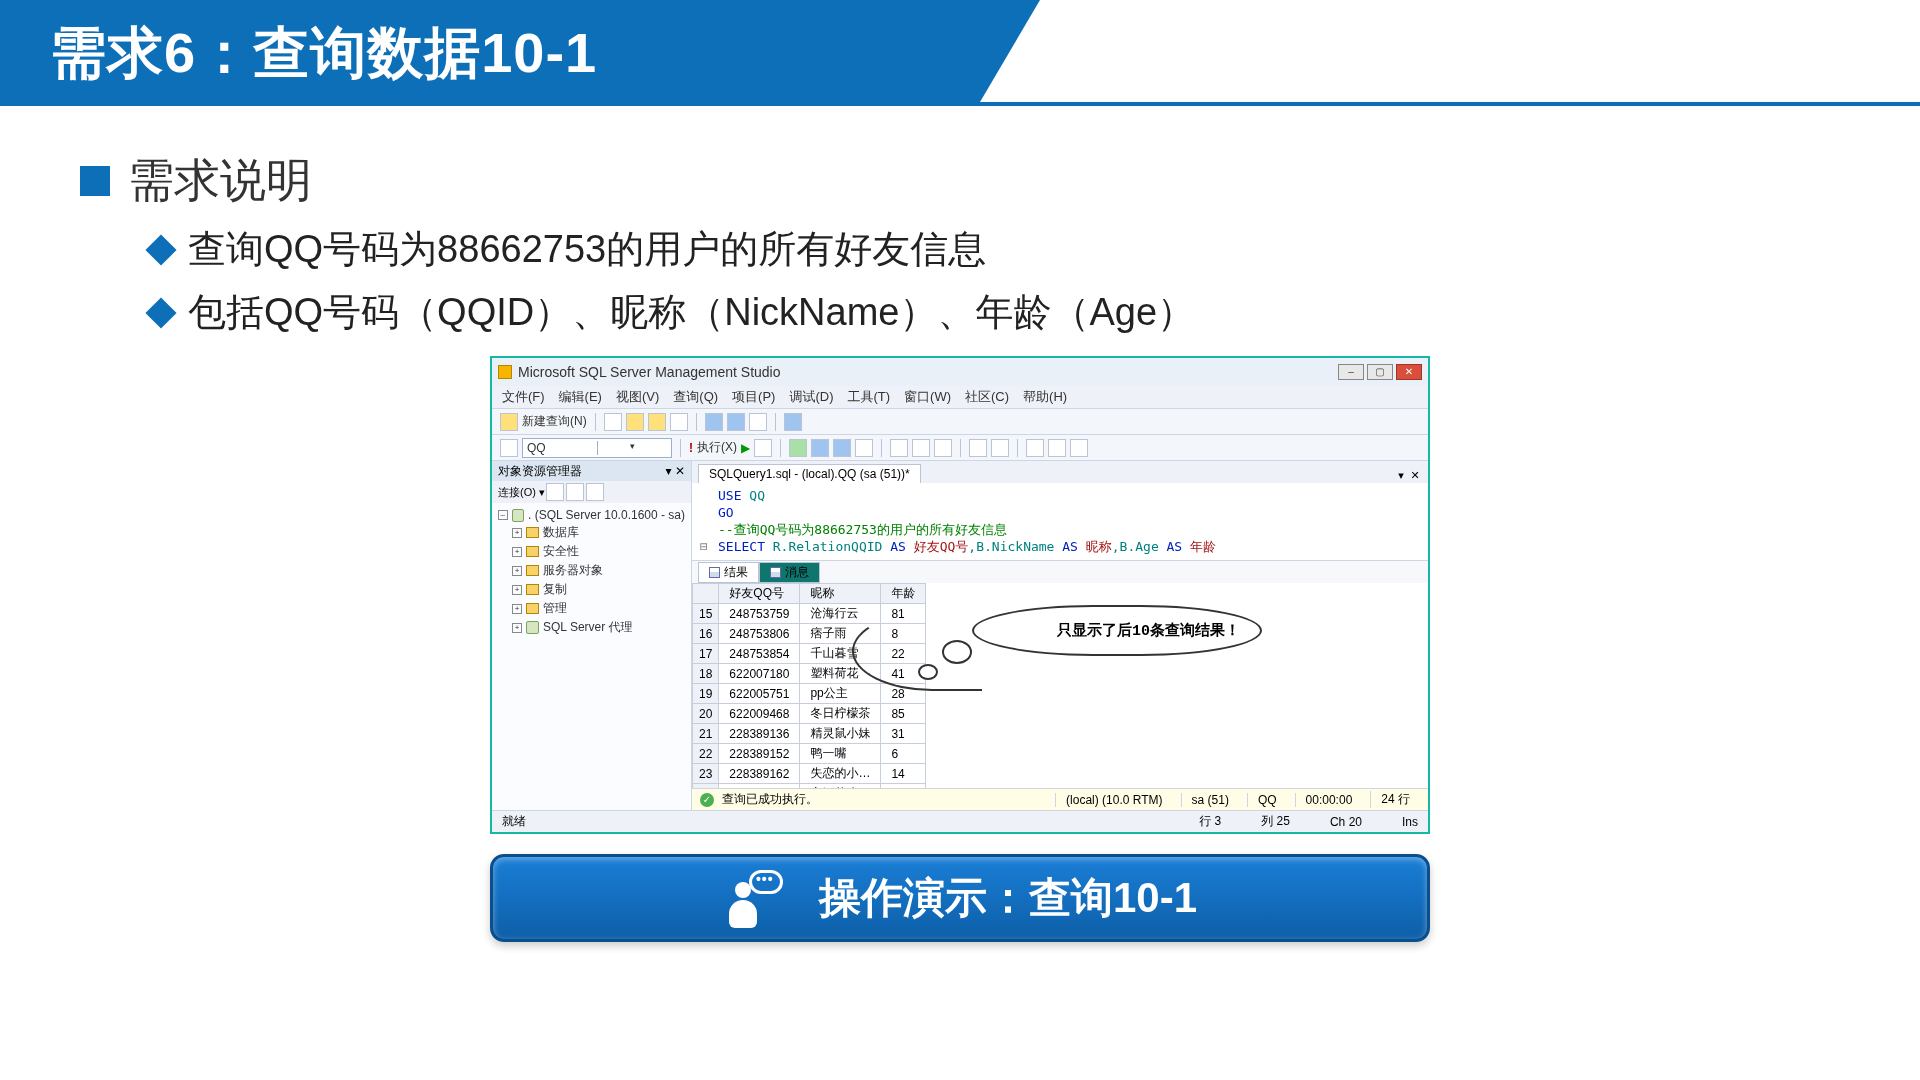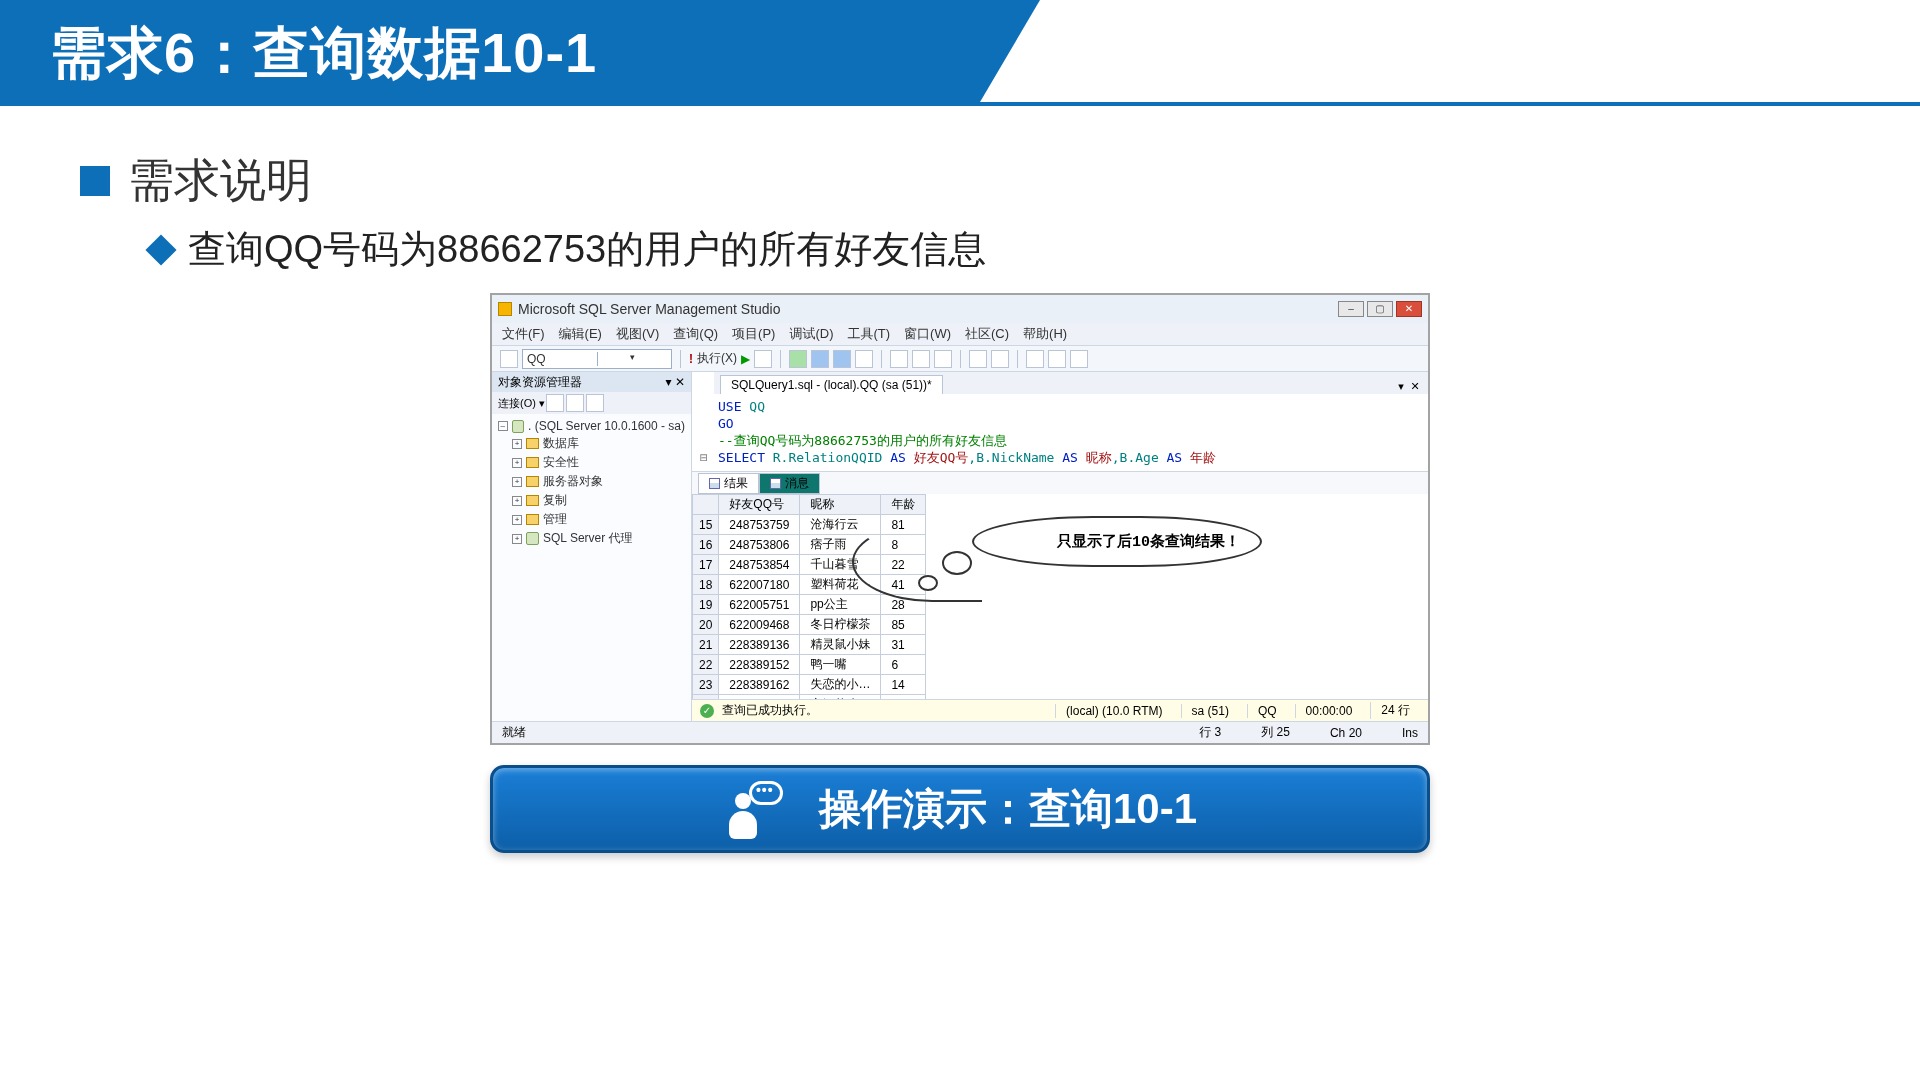--- a/index.html
+++ b/index.html
@@ -12,21 +12,21 @@
   .title-text { position: absolute; left: 50px; top: 16px; color: #fff; font-weight: bold; font-size: 56px; letter-spacing: 1px; }
 
   .content { padding: 30px 80px 0 80px; }
   .h1-row { display: flex; align-items: center; gap: 18px; }
   .sq { width: 30px; height: 30px; background: #0d6fb8; }
   .h1-text { font-size: 46px; color: #333; }
   .bullet-row { display: flex; align-items: center; gap: 16px; margin: 12px 0 12px 70px; }
   .dia { width: 22px; height: 22px; background: #0d6fb8; transform: rotate(45deg); }
   .bullet-text { font-size: 38px; color: #222; }
 
-  .ssms-wrap { width: 940px; margin: 18px auto 0 auto; border: 2px solid #a3a3a3; background: #eaf0f8; position: relative; }
+  .ssms-wrap { width: 940px; margin: 18px auto 0 auto; border: 2px solid #14b8a6; background: #eaf0f8; position: relative; }
   .ssms-titlebar { height: 28px; display: flex; align-items: center; padding: 0 6px; font-size: 14px; color: #333; justify-content: space-between; }
   .ssms-titlebar-left { display: flex; align-items: center; gap: 6px; }
   .ssms-tb-icon { width: 14px; height: 14px; background: #f7b500; border: 1px solid #b58600; }
   .winbtns { display: flex; gap: 3px; }
   .winbtn { width: 26px; height: 16px; border: 1px solid #888; background: #e8e8e8; font-size: 10px; text-align: center; line-height: 14px; color: #444; }
   .winbtn.close { background: #d94f3c; color: #fff; border-color: #a03425; }
 
   .menubar { height: 22px; background: #eef2f8; display: flex; align-items: center; gap: 14px; padding: 0 10px; font-size: 13px; color: #333; }
 
   .toolbar1, .toolbar2 { height: 26px; background: #f3f6fb; border-top: 1px solid #cdd6e2; display: flex; align-items: center; gap: 4px; padding: 0 8px; font-size: 12px; color: #333; }
@@ -44,21 +44,21 @@
   .exp-title { height: 20px; background: #dce6f2; font-size: 12px; padding: 2px 6px; display: flex; justify-content: space-between; align-items: center; }
   .exp-tools { height: 22px; background: #eef2f8; display: flex; align-items: center; gap: 2px; padding: 0 6px; font-size: 11px; }
   .tree { flex: 1; padding: 4px 6px; font-size: 12px; color: #333; overflow: hidden; }
   .tree-node { display: flex; align-items: center; gap: 4px; padding: 1px 0; white-space: nowrap; }
   .tree-node.lvl1 { margin-left: 14px; }
   .box { width: 10px; height: 10px; border: 1px solid #888; font-size: 8px; text-align: center; line-height: 8px; }
   .folder { width: 13px; height: 11px; background: #f7d26b; border: 1px solid #b58600; }
   .server-ico { width: 13px; height: 13px; background: #d6e6c0; border: 1px solid #7fa25a; border-radius: 2px; }
 
   .main { flex: 1; display: flex; flex-direction: column; background: #fff; }
-  .tab-row { height: 22px; background: #eef2f8; display: flex; align-items: flex-end; padding: 0 6px; font-size: 12px; margin-left: 22px; }
+  .tab-row { height: 22px; background: #eef2f8; display: flex; align-items: flex-end; padding: 0 6px; font-size: 12px; }
   .tab-active { background: #fff; border: 1px solid #b9c5d6; border-bottom: none; padding: 2px 10px; }
   .tab-spacer { flex: 1; }
   .tab-close { width: 14px; height: 14px; font-size: 11px; text-align: center; }
   .sql-pane { height: 78px; padding: 4px 8px; font-family: Consolas, monospace; font-size: 13px; line-height: 17px; border-bottom: 1px solid #cdd6e2; overflow: hidden; white-space: nowrap; }
   .sql-blue { color: #0020c2; }
   .sql-teal { color: #008080; }
   .sql-green { color: #008000; }
   .sql-red { color: #a31515; }
   .lineno-gutter { display: inline-block; width: 18px; color: #888; }
 
@@ -104,20 +104,24 @@
 </div>
 
 <div class="content">
   <div class="h1-row">
     <div class="sq"></div>
     <div class="h1-text">需求说明</div>
   </div>
   <div class="bullet-row">
     <div class="dia"></div>
     <div class="bullet-text">查询QQ号码为88662753的用户的所有好友信息</div>
+  </div>
+  <div class="bullet-row">
+    <div class="dia"></div>
+    <div class="bullet-text">包括QQ号码（QQID）、昵称（NickName）、年龄（Age）</div>
   </div>
 
   <div class="ssms-wrap">
     <div class="ssms-titlebar">
       <div class="ssms-titlebar-left">
         <div class="ssms-tb-icon"></div>
         <span>Microsoft SQL Server Management Studio</span>
       </div>
       <div class="winbtns">
         <div class="winbtn">–</div>
@@ -132,20 +136,35 @@
       <span>视图(V)</span>
       <span>查询(Q)</span>
       <span>项目(P)</span>
       <span>调试(D)</span>
       <span>工具(T)</span>
       <span>窗口(W)</span>
       <span>社区(C)</span>
       <span>帮助(H)</span>
     </div>
 
+    <div class="toolbar1">
+      <span class="tbtn y"></span>
+      <span>新建查询(N)</span>
+      <span class="sep"></span>
+      <span class="tbtn"></span>
+      <span class="tbtn y"></span>
+      <span class="tbtn y"></span>
+      <span class="tbtn"></span>
+      <span class="sep"></span>
+      <span class="tbtn b"></span>
+      <span class="tbtn b"></span>
+      <span class="tbtn"></span>
+      <span class="sep"></span>
+      <span class="tbtn b"></span>
+    </div>
 
     <div class="toolbar2">
       <span class="tbtn"></span>
       <div class="dbdrop">
         <span>QQ</span>
         <span class="arr">▾</span>
       </div>
       <span class="sep"></span>
       <span style="color:#a00;font-weight:bold">!</span>
       <span>执行(X)</span>

